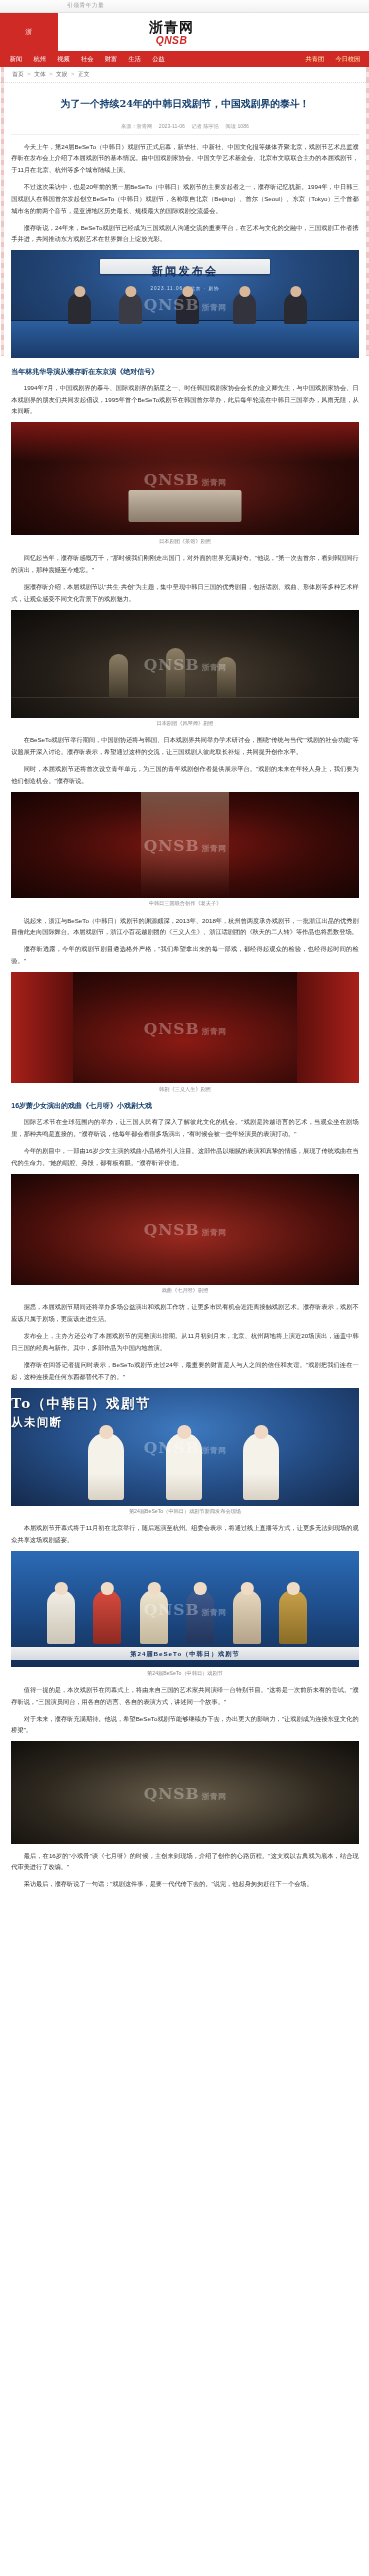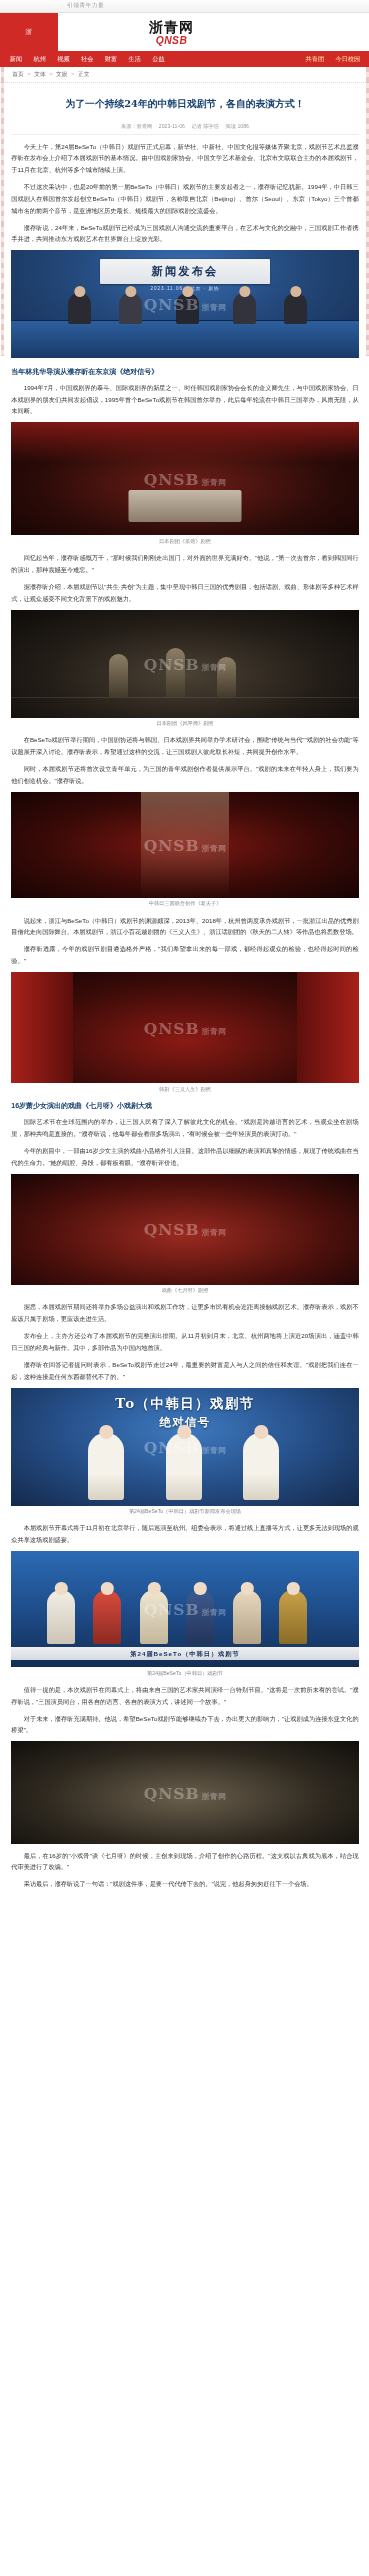--- a/index.html
+++ b/index.html
@@ -170,21 +170,21 @@
   }
   
   .fig-press {
     height: 108px;
     background:
       radial-gradient(ellipse at 50% 18%, #3a6fb5 0%, #24497c 45%, #152d50 100%);
   }
   .fig-press .banner {
     position: absolute;
     left: 50%; top: 8.2px; transform: translateX(-50%);
-    width: 170px; height: 25px;
+    width: 170px; height: 15px;
     background: linear-gradient(to bottom,#f3f3f3,#dfe4ea);
     border-radius: 1px;
     color: #14305a;
     font-family: "DejaVu Serif", serif;
     font-size: 11.3px; font-weight: bold;
     line-height: 25px; text-align: center;
     letter-spacing: 2.1px;
     box-shadow: 0 0.5px 2.1px rgba(0,0,0,.4);
   }
   .fig-press .sub-banner {
@@ -270,21 +270,21 @@
     background:
       radial-gradient(ellipse at 50% 55%, #9a2a20 0%, #4a0f0b 60%, #180504 100%);
   }
   .fig-press2 {
     height: 118px;
     background:
       radial-gradient(ellipse at 50% 35%, #3e7ac0 0%, #26508a 50%, #14294b 100%);
   }
   .fig-press2 .big-banner {
     position: absolute; left: 0; right: 0; top: 7.2px;
-    text-align: center;
+    text-align: left;
     color: #fff;
     font-family: "DejaVu Serif", serif;
     font-weight: bold;
     font-size: 13.4px;
     letter-spacing: 1.5px;
     text-shadow: 0 1px 2.1px rgba(0,0,0,.5);
   }
   .fig-press2 .big-banner .l2 {
     font-size: 11.3px; display: block; margin-top: 2.1px;
   }
@@ -383,21 +383,21 @@
     <span class="sep">&gt;</span>
     <span>文体</span>
     <span class="sep">&gt;</span>
     <span>文娱</span>
     <span class="sep">&gt;</span>
     <span>正文</span>
   </div>
 
   <div class="article">
 
-    <h1 class="headline">为了一个持续24年的中韩日戏剧节，各自的表演方式！</h1>
+    <h1 class="headline">为了一个持续24年的中韩日戏剧节，中国戏剧界的泰斗！</h1>
 
     <div class="meta">
       <span>来源：浙青网</span>
       <span>2023-11-06</span>
       <span>记者 陈宇浩</span>
       <span>阅读 1086</span>
     </div>
 
     <p class="body">今天上午，第24届BeSeTo（中韩日）戏剧节正式启幕，新华社、中新社、中国文化报等媒体齐聚北京，戏剧节艺术总监濮存昕在发布会上介绍了本届戏剧节的基本情况。由中国戏剧家协会、中国文学艺术基金会、北京市文联联合主办的本届戏剧节，于11月在北京、杭州等多个城市陆续上演。</p>
     <p class="body">不过这次采访中，也是20年前的第一届BeSeTo（中韩日）戏剧节的主要发起者之一，濮存昕记忆犹新。1994年，中日韩三国戏剧人在韩国首尔发起创立BeSeTo（中韩日）戏剧节，名称取自北京（Beijing）、首尔（Seoul）、东京（Tokyo）三个首都城市名的前两个音节，是亚洲地区历史最长、规模最大的国际戏剧交流盛会。</p>
@@ -477,21 +477,21 @@
     </div>
     <div class="caption">戏曲《七月呀》剧照</div>
 
     <p class="body">据悉，本届戏剧节期间还将举办多场公益演出和戏剧工作坊，让更多市民有机会近距离接触戏剧艺术。濮存昕表示，戏剧不应该只属于剧场，更应该走进生活。</p>
     <p class="body">发布会上，主办方还公布了本届戏剧节的完整演出排期。从11月初到月末，北京、杭州两地将上演近20场演出，涵盖中韩日三国的经典与新作。其中，多部作品为中国内地首演。</p>
     <p class="body">濮存昕在回答记者提问时表示，BeSeTo戏剧节走过24年，最重要的财富是人与人之间的信任和友谊。"戏剧把我们连在一起，这种连接是任何东西都替代不了的。"</p>
 
     <div class="figure fig-press2">
       <div class="big-banner">
         To（中韩日）戏剧节
-        <span class="l2">绝对信号</span>
+        <span class="l2">从未间断</span>
       </div>
       <div class="actor" style="left:77px;"></div>
       <div class="actor" style="left:155px;"></div>
       <div class="actor" style="left:232px;"></div>
       <div class="wm">
         <span>QNSB</span><small>浙青网</small>
       </div>
     </div>
     <div class="caption">第24届BeSeTo（中韩日）戏剧节新闻发布会现场</div>
 

